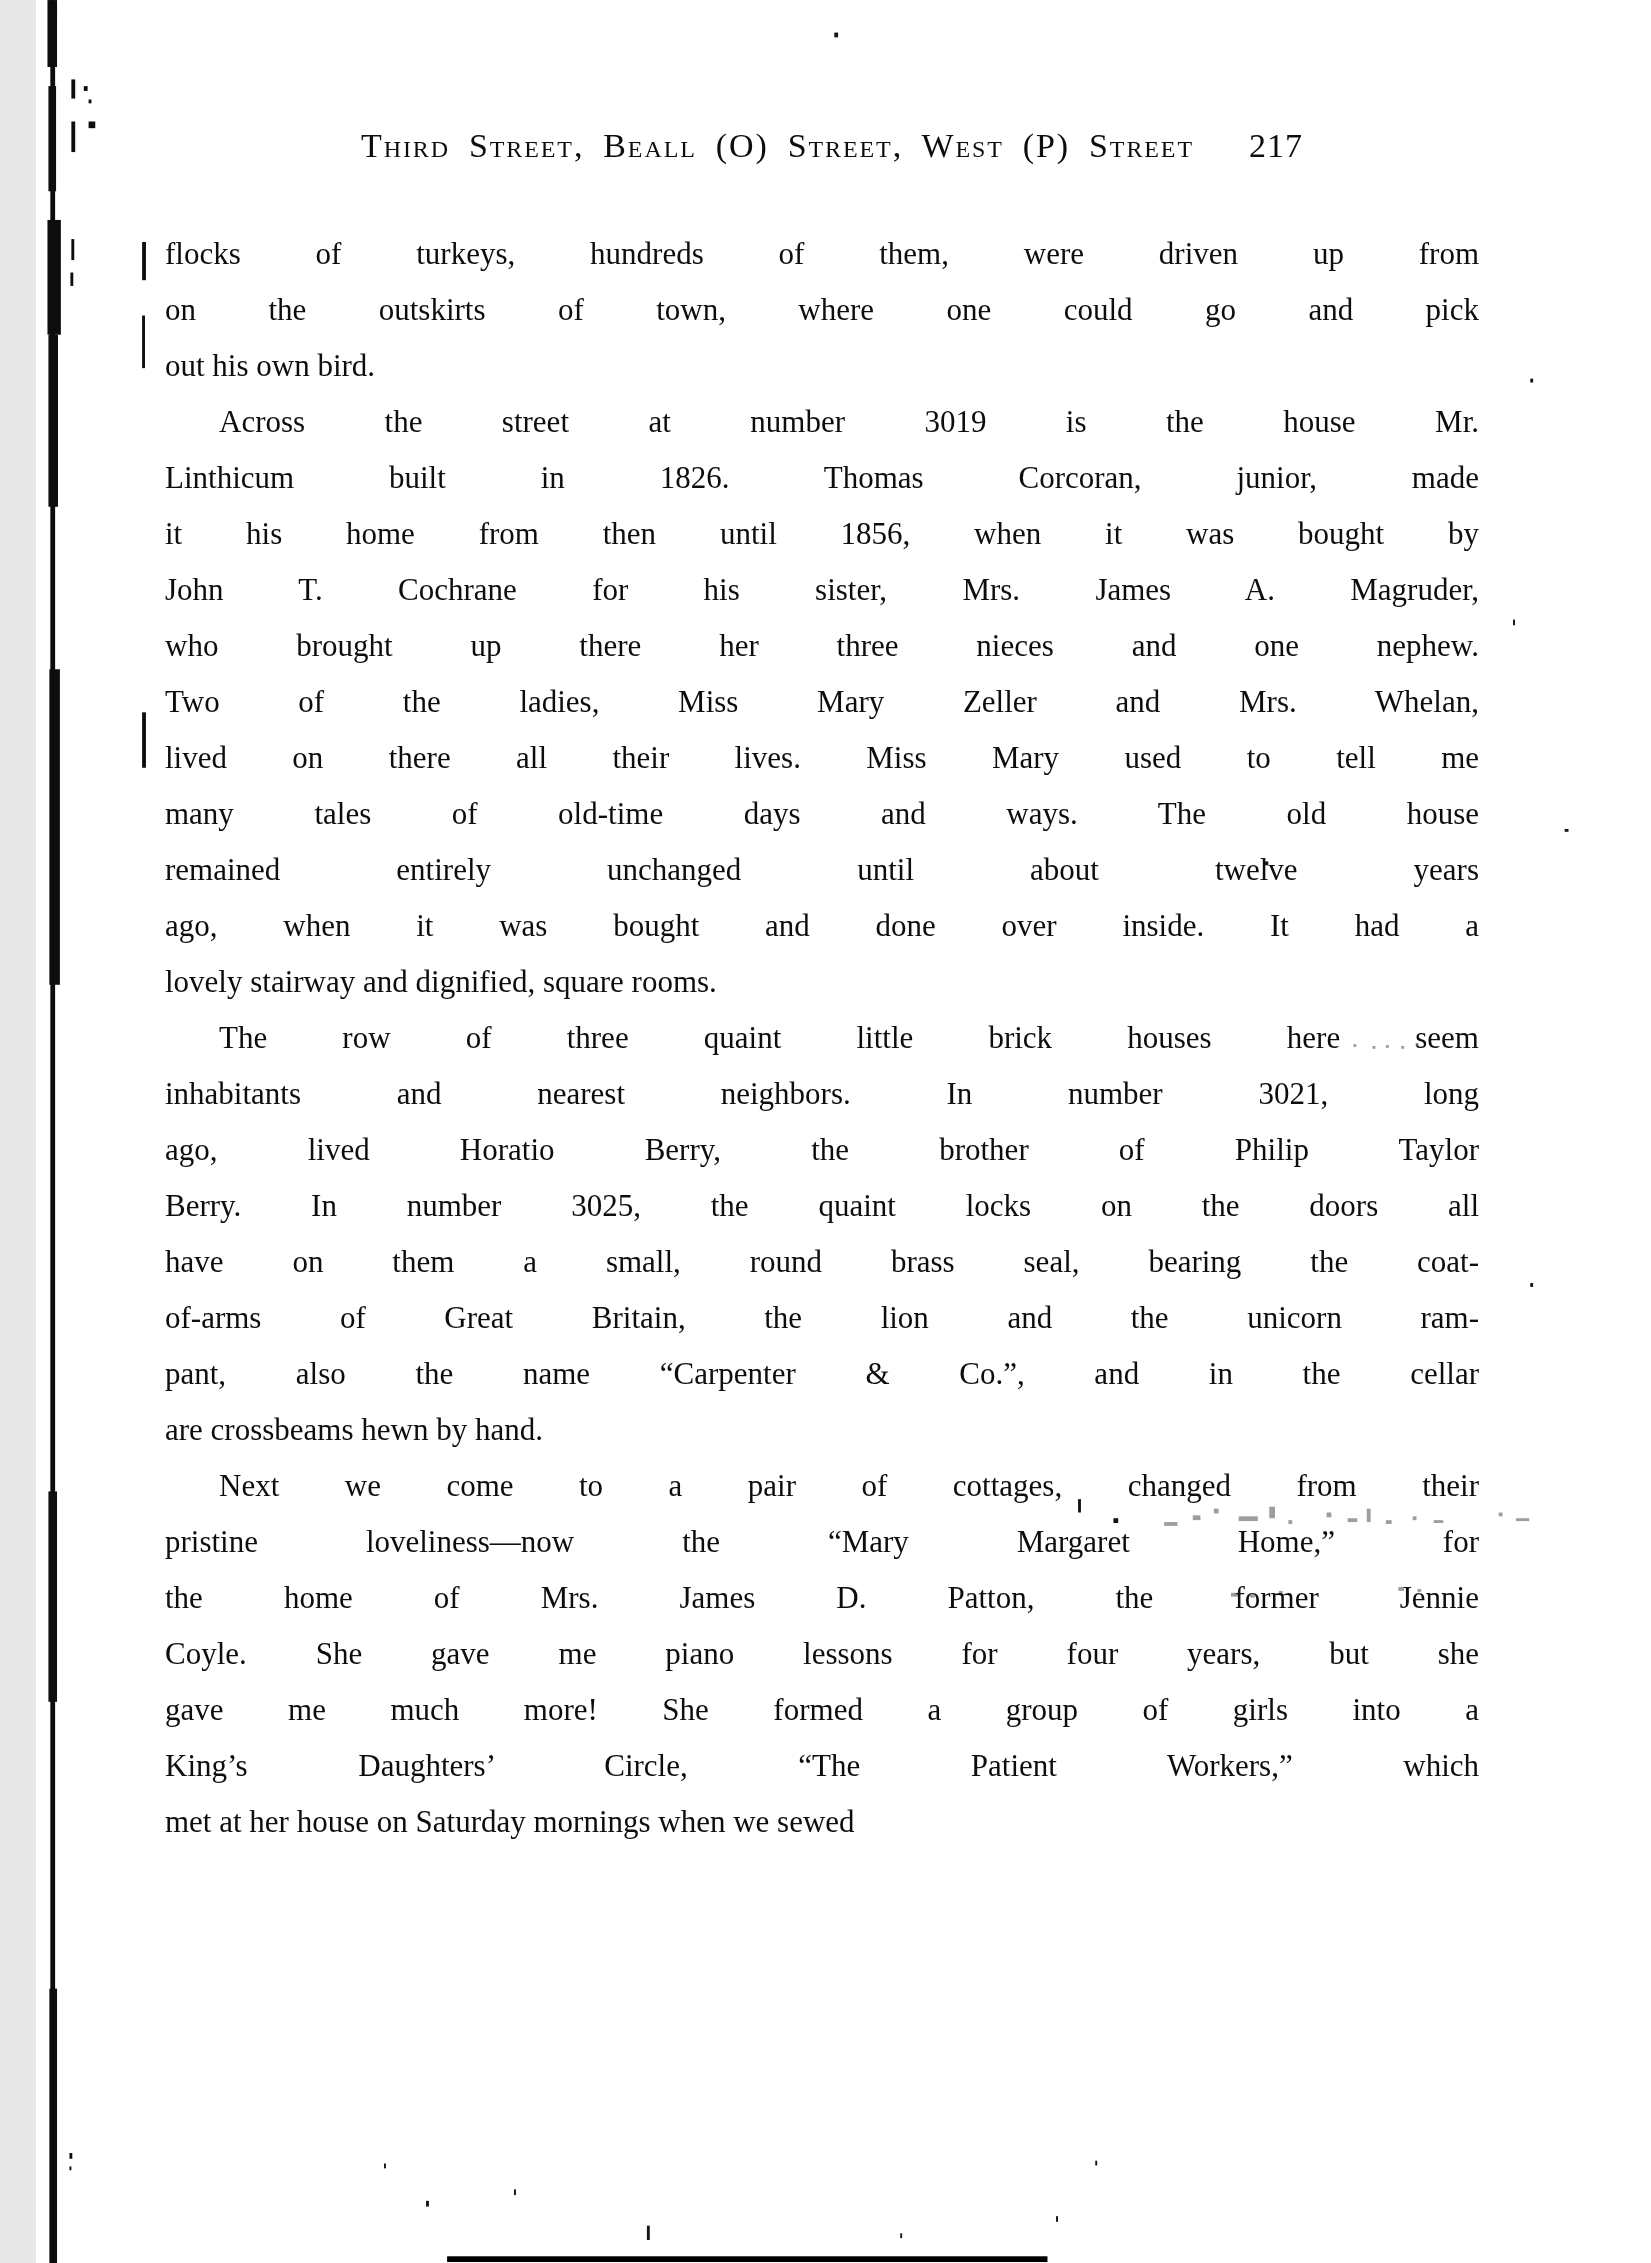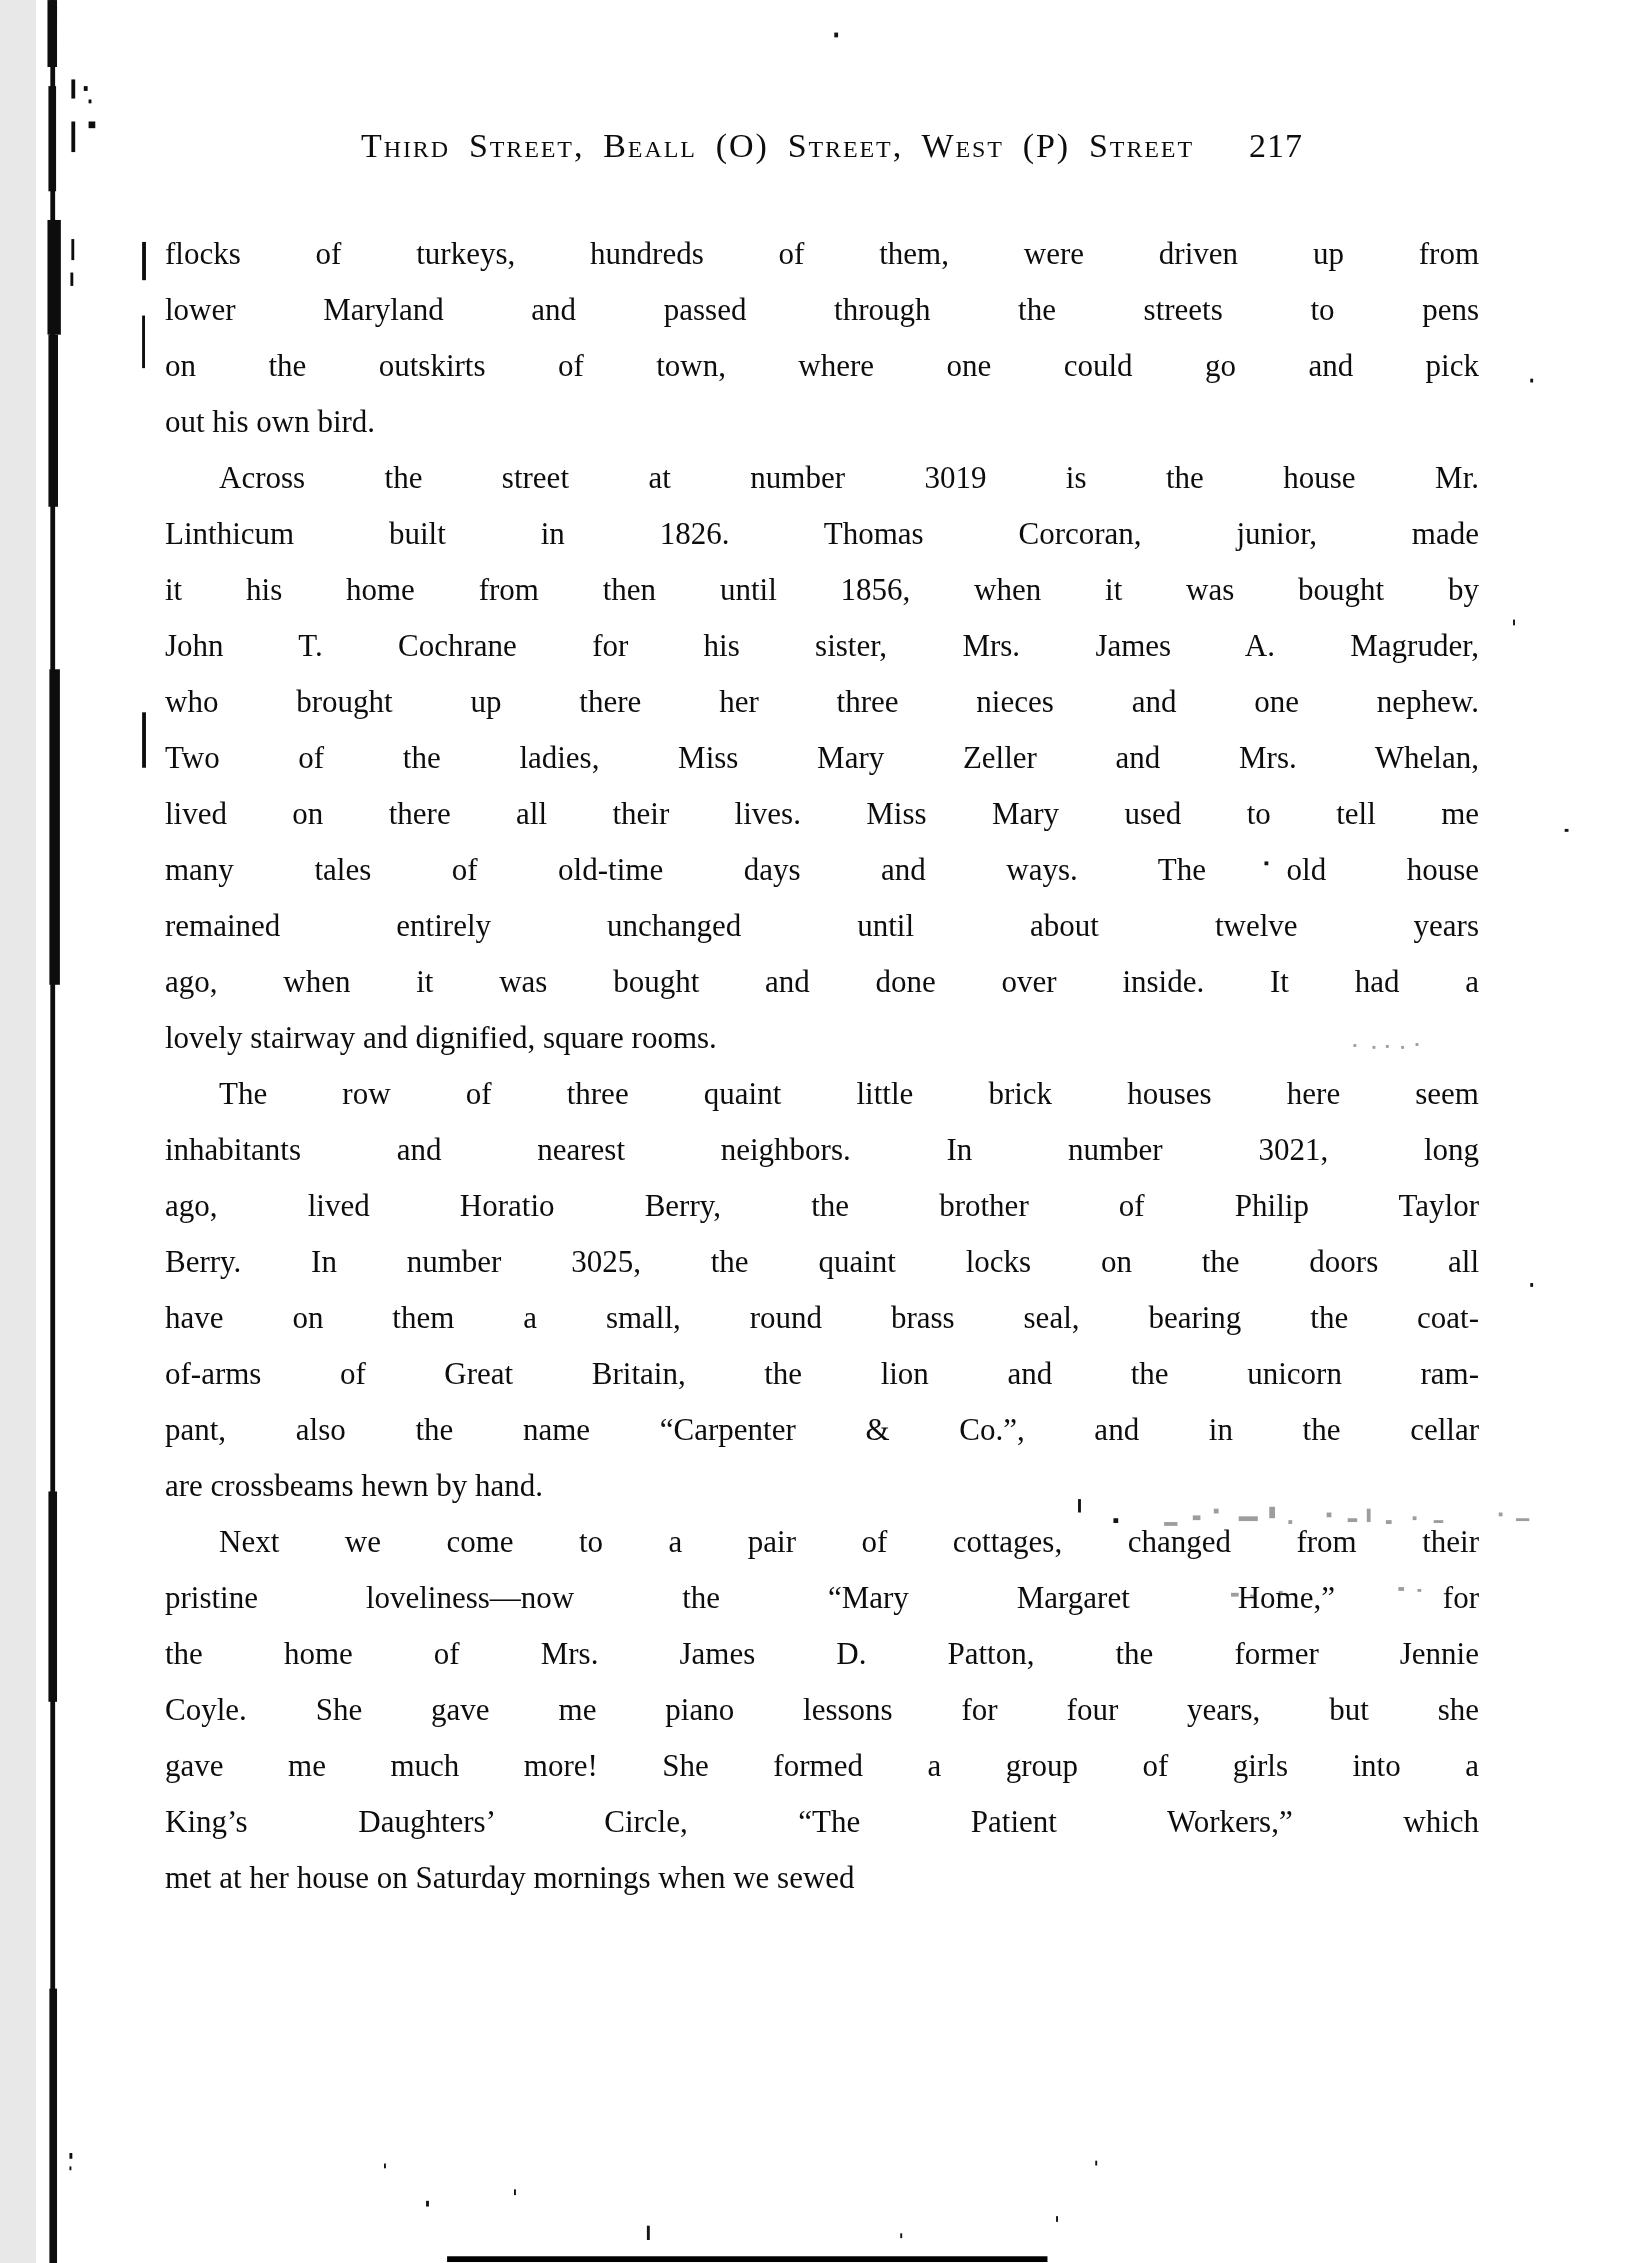--- a/index.html
+++ b/index.html
@@ -145,21 +145,20 @@
     </g>
   </svg>
 
   <div class="running-header">
     <span class="header-title">Third Street, Beall (O) Street, West (P) Street</span>
     <span class="page-number">217</span>
   </div>
 
   <div class="text-block">
       <div class="line">flocks of turkeys, hundreds of them, were driven up from</div>
-      <div class="line">lower Maryland and passed through the streets to pens</div>
       <div class="line">on the outskirts of town, where one could go and pick</div>
       <div class="line last">out his own bird.</div>
       <div class="line indent">Across the street at number 3019 is the house Mr.</div>
       <div class="line">Linthicum built in 1826. Thomas Corcoran, junior, made</div>
       <div class="line">it his home from then until 1856, when it was bought by</div>
       <div class="line">John T. Cochrane for his sister, Mrs. James A. Magruder,</div>
       <div class="line">who brought up there her three nieces and one nephew.</div>
       <div class="line">Two of the ladies, Miss Mary Zeller and Mrs. Whelan,</div>
       <div class="line">lived on there all their lives. Miss Mary used to tell me</div>
       <div class="line">many tales of old-time days and ways. The old house</div>

